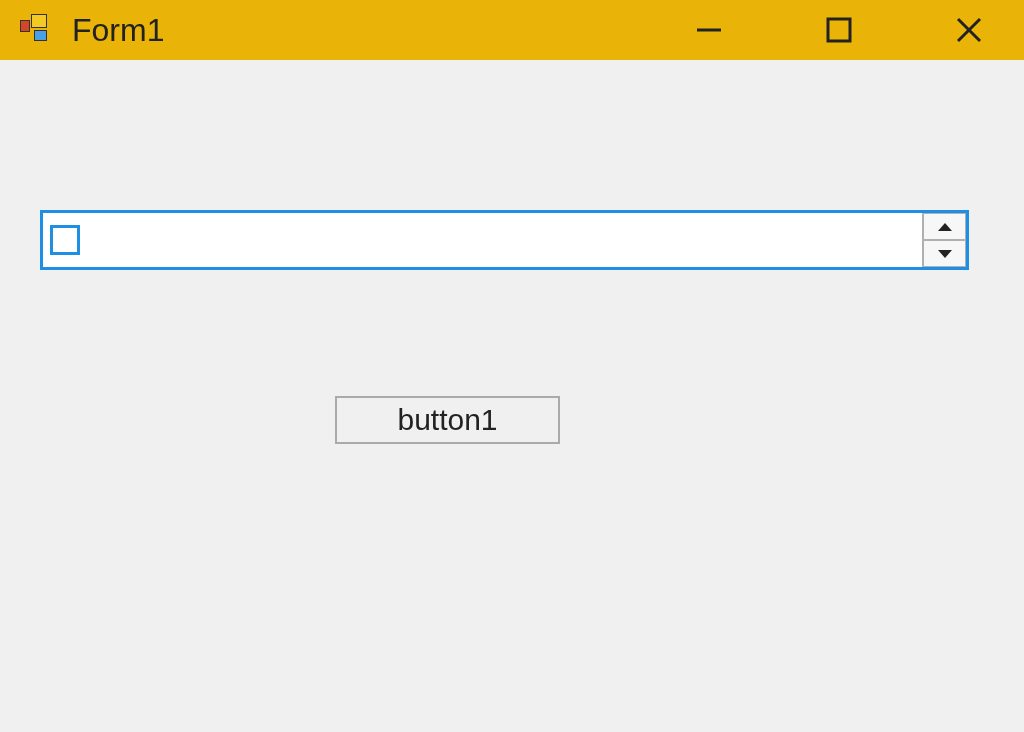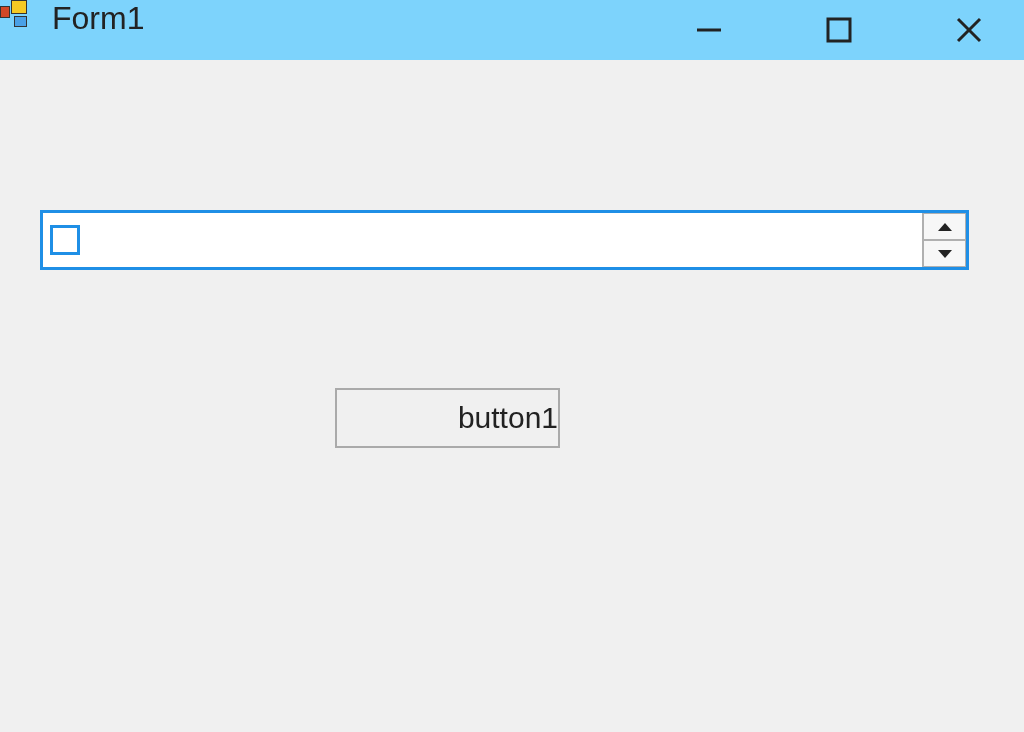--- a/index.html
+++ b/index.html
@@ -9,22 +9,24 @@
     }
     body {
       font-family: "Segoe UI", Tahoma, Arial, sans-serif;
       background: #f0f0f0;
       width: 1024px;
       height: 732px;
       overflow: hidden;
     }
     .titlebar {
       display: flex;
+      align-items: center;
       height: 60px;
-      background: #7dd3fc;
+      padding-left: 20px;
+      background: #eab308;
     }
     .app-icon {
       width: 32px;
       height: 32px;
       position: relative;
       margin-right: 20px;
       flex-shrink: 0;
     }
     .app-icon .sq {
       position: absolute;
@@ -132,28 +134,28 @@
       border: 1px solid #b0b0b0;
     }
     .spin-btn svg {
       width: 16px;
       height: 10px;
     }
 
     .button1 {
       position: absolute;
       left: 335px;
-      top: 328px;
+      top: 336px;
       width: 225px;
-      height: 60px;
+      height: 48px;
       background: #f0f0f0;
       border: 2px solid #aaa;
       display: flex;
       align-items: center;
-      justify-content: flex-end;
+      justify-content: center;
       font-size: 30px;
       color: #222;
       cursor: default;
     }
   </style>
 </head>
 <body>
 
 <div class="titlebar">
   <div class="app-icon">

